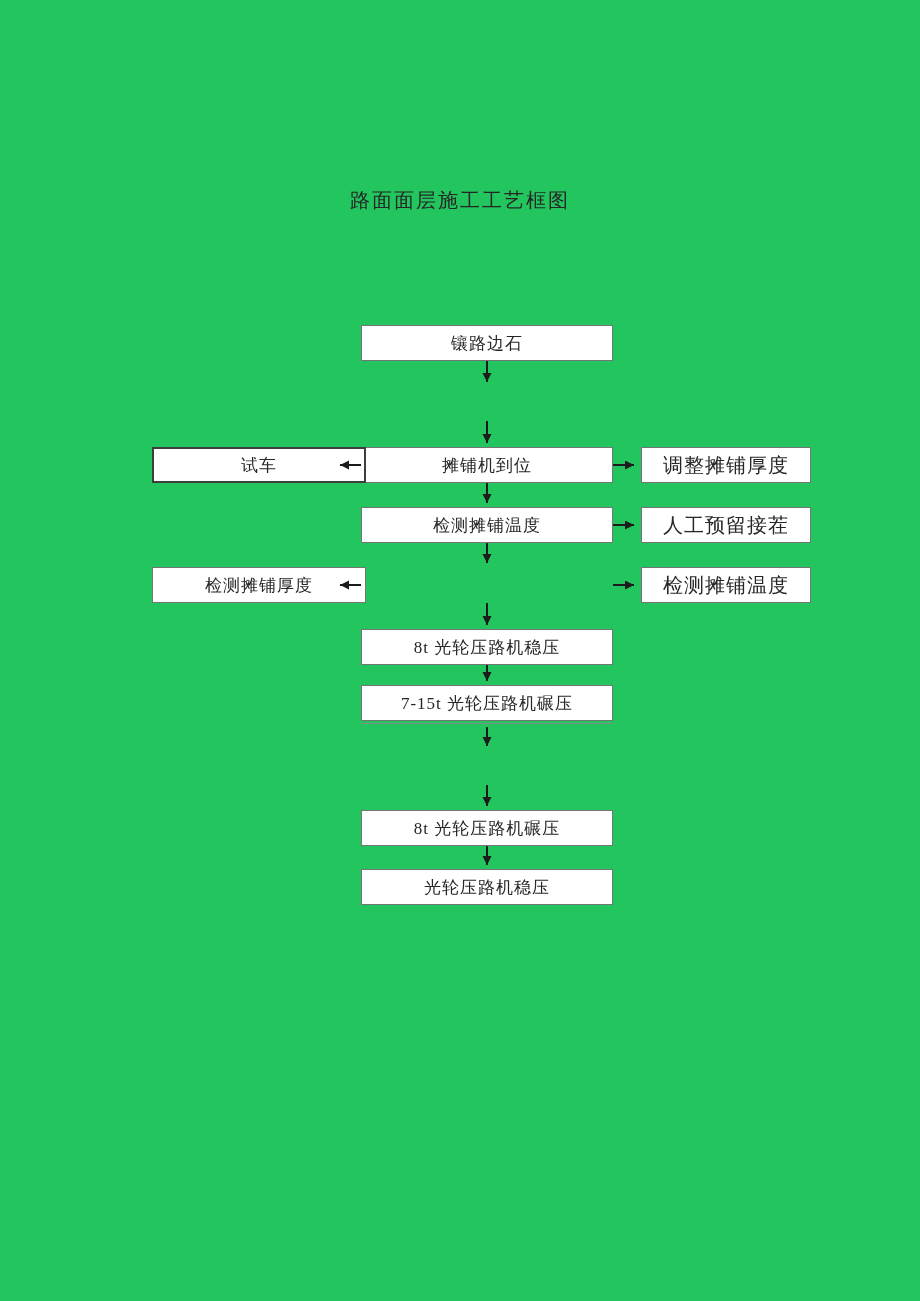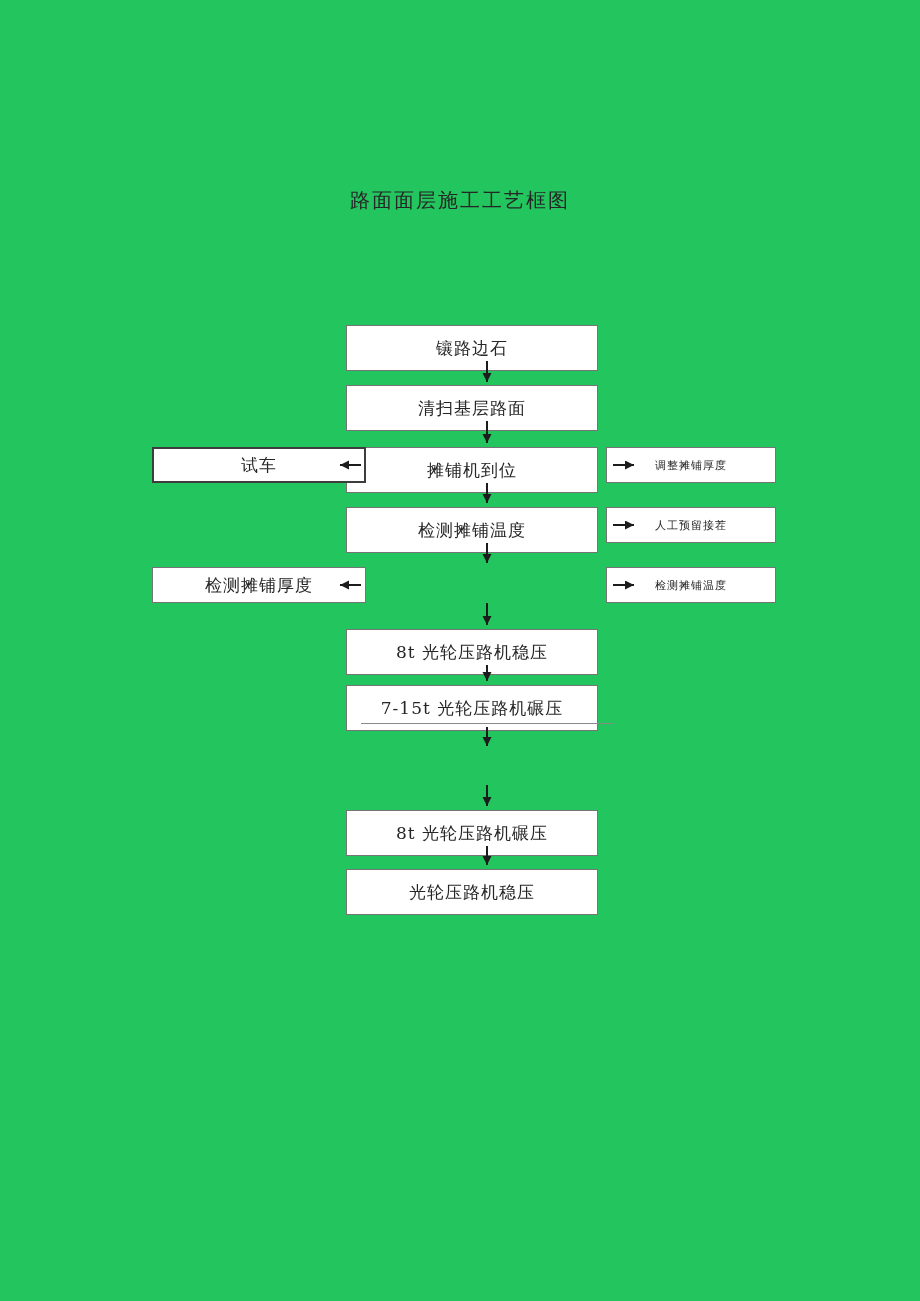--- a/index.html
+++ b/index.html
@@ -27,23 +27,23 @@
     box-sizing: border-box;
     border: 1px solid #757575;
     background: #ffffff;
     display: flex;
     align-items: center;
     justify-content: center;
     font-size: 17px;
     letter-spacing: 1px;
     white-space: nowrap;
   }
-  .main-col  { left: 346px; width: 252px; height: 46px; }
+  .main-col  { left: 361px; width: 252px; height: 36px; font-family: Liberation Serif, serif; }
   .left-col  { left: 152px; width: 214px; height: 36px; }
-  .right-col { left: 606px; width: 170px; height: 36px; font-size: 11px; }
+  .right-col { left: 641px; width: 170px; height: 36px; font-size: 20px; }
   .emphasis  { border: 2px solid #3d3d3d; }
   .shadow-line {
     position: absolute;
     left: 361px;
     top: 723px;
     width: 252px;
     height: 1px;
     background: #8a8a8a;
   }
   svg.arrows {
@@ -56,21 +56,20 @@
   svg.arrows .head { fill: #1c1c1c; }
 </style>
 </head>
 <body>
 
 <div class="page">
 
   <div class="doc-title">路面面层施工工艺框图</div>
 
   <div class="box main-col" style="top:325px">镶路边石</div>
-  <div class="box main-col" style="top:385px">清扫基层路面</div>
   <div class="box main-col" style="top:447px">摊铺机到位</div>
   <div class="box main-col" style="top:507px">检测摊铺温度</div>
   <div class="box main-col" style="top:629px">8t 光轮压路机稳压</div>
   <div class="box main-col" style="top:685px">7-15t 光轮压路机碾压</div>
   <div class="shadow-line"></div>
   <div class="box main-col" style="top:810px">8t 光轮压路机碾压</div>
   <div class="box main-col" style="top:869px">光轮压路机稳压</div>
 
   <div class="box left-col emphasis" style="top:447px">试车</div>
   <div class="box left-col" style="top:567px">检测摊铺厚度</div>

